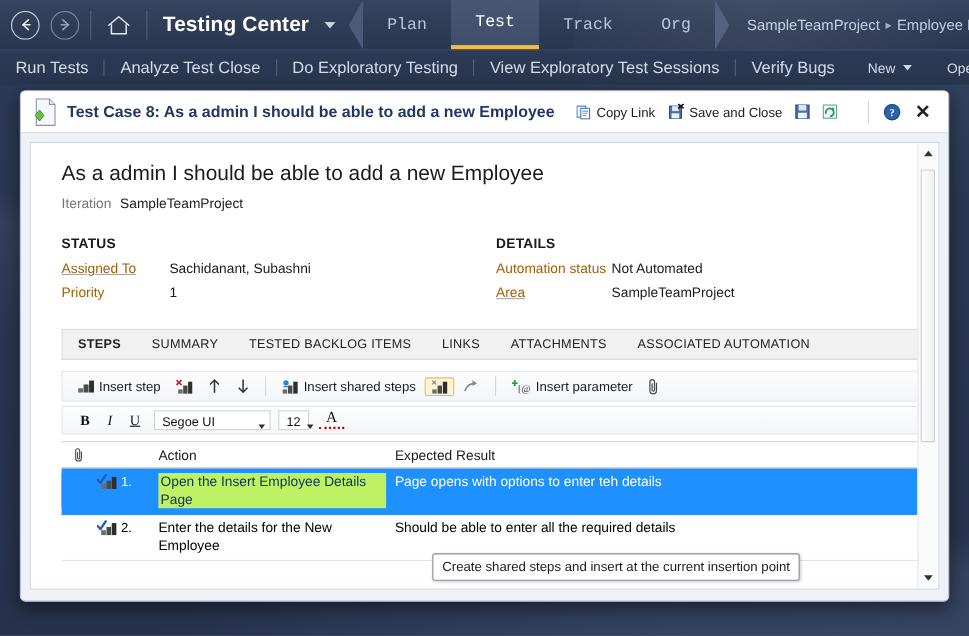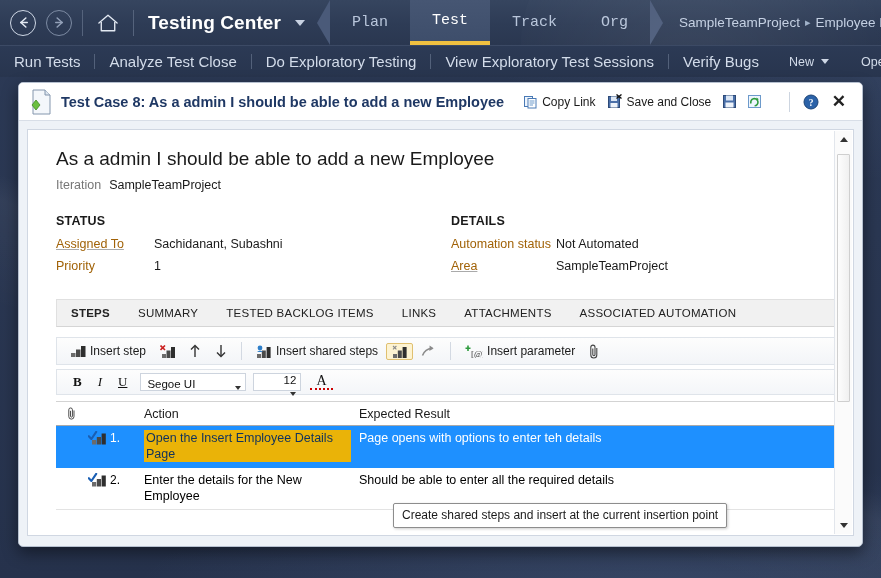--- a/index.html
+++ b/index.html
@@ -213,21 +213,21 @@
   .fmt-i { font-size: 13px; font-style: italic; color: #111; padding: 0 7px; font-family: "Liberation Serif", serif; }
   .fmt-u { font-size: 13px; color: #111; padding: 0 6px; text-decoration: underline; font-family: "Liberation Serif", serif;}
   .fmt-combo {
     height: 18px; border: 1px solid #cdd4de; background: #fff;
     display: flex; align-items: flex-end; font-size: 11.5px; color: #111;
     padding: 0 4px 0 6px; margin-left: 4px; gap: 6px;
   }
   .fmt-combo .cw { }
   .combo-caret { width:0;height:0;border-left:3.5px solid transparent;border-right:3.5px solid transparent;border-top:4.5px solid #333; margin-left:auto; }
   .fmt-font { width: 106px; }
-  .fmt-size { width: 48px; flex-direction: column; }
+  .fmt-size { width: 28px; }
   .fmt-a { font-size: 14px; color: #111; padding: 0 6px; border-bottom: 2px dotted #c00; line-height: 14px; margin-left: 6px; font-family: "Liberation Serif", serif;}
 
   
   .tooltip {
     position: absolute; left: 365px; top: 373px;
     background: #ffffff; border: 1px solid #8d8d8d;
     border-radius: 2px;
     font-size: 12px; color: #1a1a1a;
     padding: 4px 8px 5px 8px; white-space: nowrap;
     box-shadow: 1px 1px 3px rgba(0,0,0,.2);
@@ -249,21 +249,21 @@
   .c-num  { width: 48px; flex: none; display:flex; align-items:center; }
   .c-act  { width: 215px; flex: none; padding-left: 8px; }
   .c-exp  { flex: 1; padding-left: 8px; }
   .grid-row {
     display: flex; min-height: 26px; align-items: flex-start;
     border-bottom: 1px solid #e3e3e3; padding: 4px 0 5px 0;
   }
   .grid-row.selected { background: #1e90ff; color: #ffffff; border-bottom: 1px solid #1e90ff;}
   .grid-row .c-num, .grid-row .c-act, .grid-row .c-exp { line-height: 16px; }
   .grid-row.selected .c-act .celltext {
-    background: #eab308; color: #10325c; padding: 0 2px; display:inline-block;
+    background: #bef264; color: #10325c; padding: 0 2px; display:inline-block;
   }
   .sel-bar { width: 32px; flex: none; background: #1e90ff; align-self: stretch; }
   .step-ico { width: 20px; height: 15px; flex:none; position: relative; margin-right: 2px;}
   .numtxt { font-size: 12px; }
 
   
   .vscroll {
     position: absolute; right: 1px; top: 1px; bottom: 1px; width: 18px;
     background: #fbfbfb; border-left: 1px solid #e2e6ec;
     display: flex; flex-direction: column; align-items: center;

